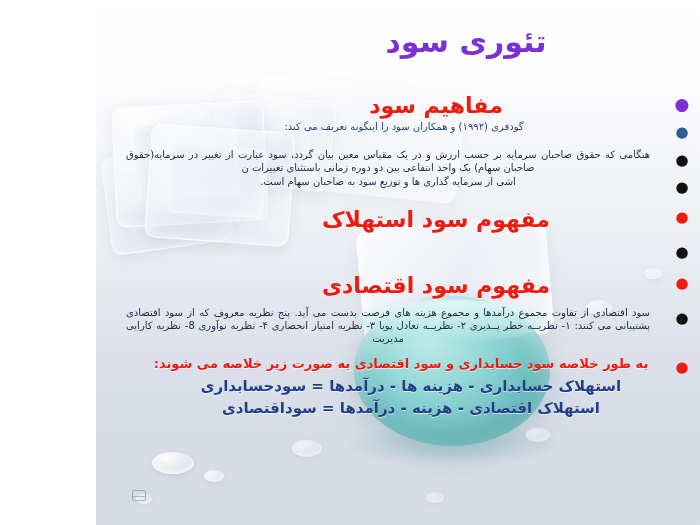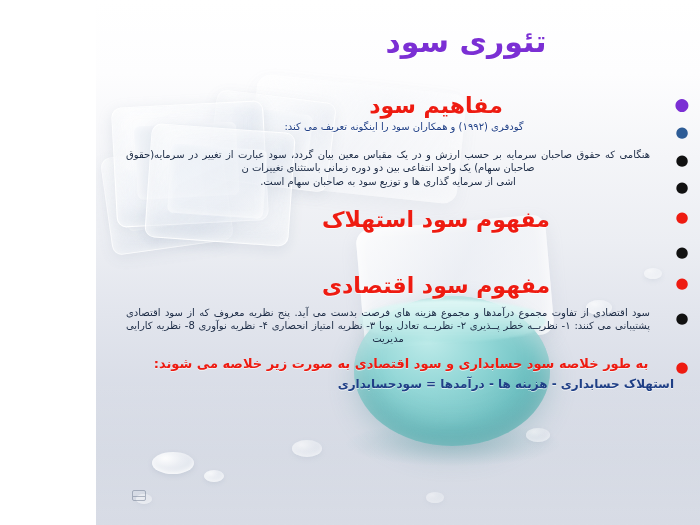--- a/index.html
+++ b/index.html
@@ -223,23 +223,23 @@
   .summary-head {
     color: #EE1B11;
     font-size: 13px;
     font-weight: bold;
     text-align: center;
     padding-left: 20px;
     text-shadow: 0 1px 0 rgba(255,255,255,0.6);
   }
   .formula {
     color: #1F3F86;
-    font-size: 12px;
+    font-size: 15px;
     font-weight: bold;
-    text-align: right;
+    text-align: center;
     padding-left: 40px;
     text-shadow: 0 1px 0 rgba(255,255,255,0.6);
   }
 
   .spacer-sm { height: 6px; }
   .spacer-md { height: 9px; }
 
   .corner-mark {
     position: absolute;
     left: 36px;
@@ -352,18 +352,22 @@
       <div class="line">
         <span class="bullet red">●</span>
         <div class="txt summary-head">به طور خلاصه سود حسابداری و سود اقتصادی به صورت زیر خلاصه می شوند:</div>
       </div>
 
       <div class="line">
         <span class="bullet hidden">●</span>
         <div class="txt formula">استهلاک حسابداری - هزینه ها - درآمدها = سودحسابداری</div>
       </div>
 
+      <div class="line">
+        <span class="bullet hidden">●</span>
+        <div class="txt formula">استهلاک اقتصادی - هزینه  - درآمدها = سوداقتصادی</div>
+      </div>
 
     </div>
   </div>
 
   <div class="corner-mark"></div>
 </div>
 
 </body></html>

